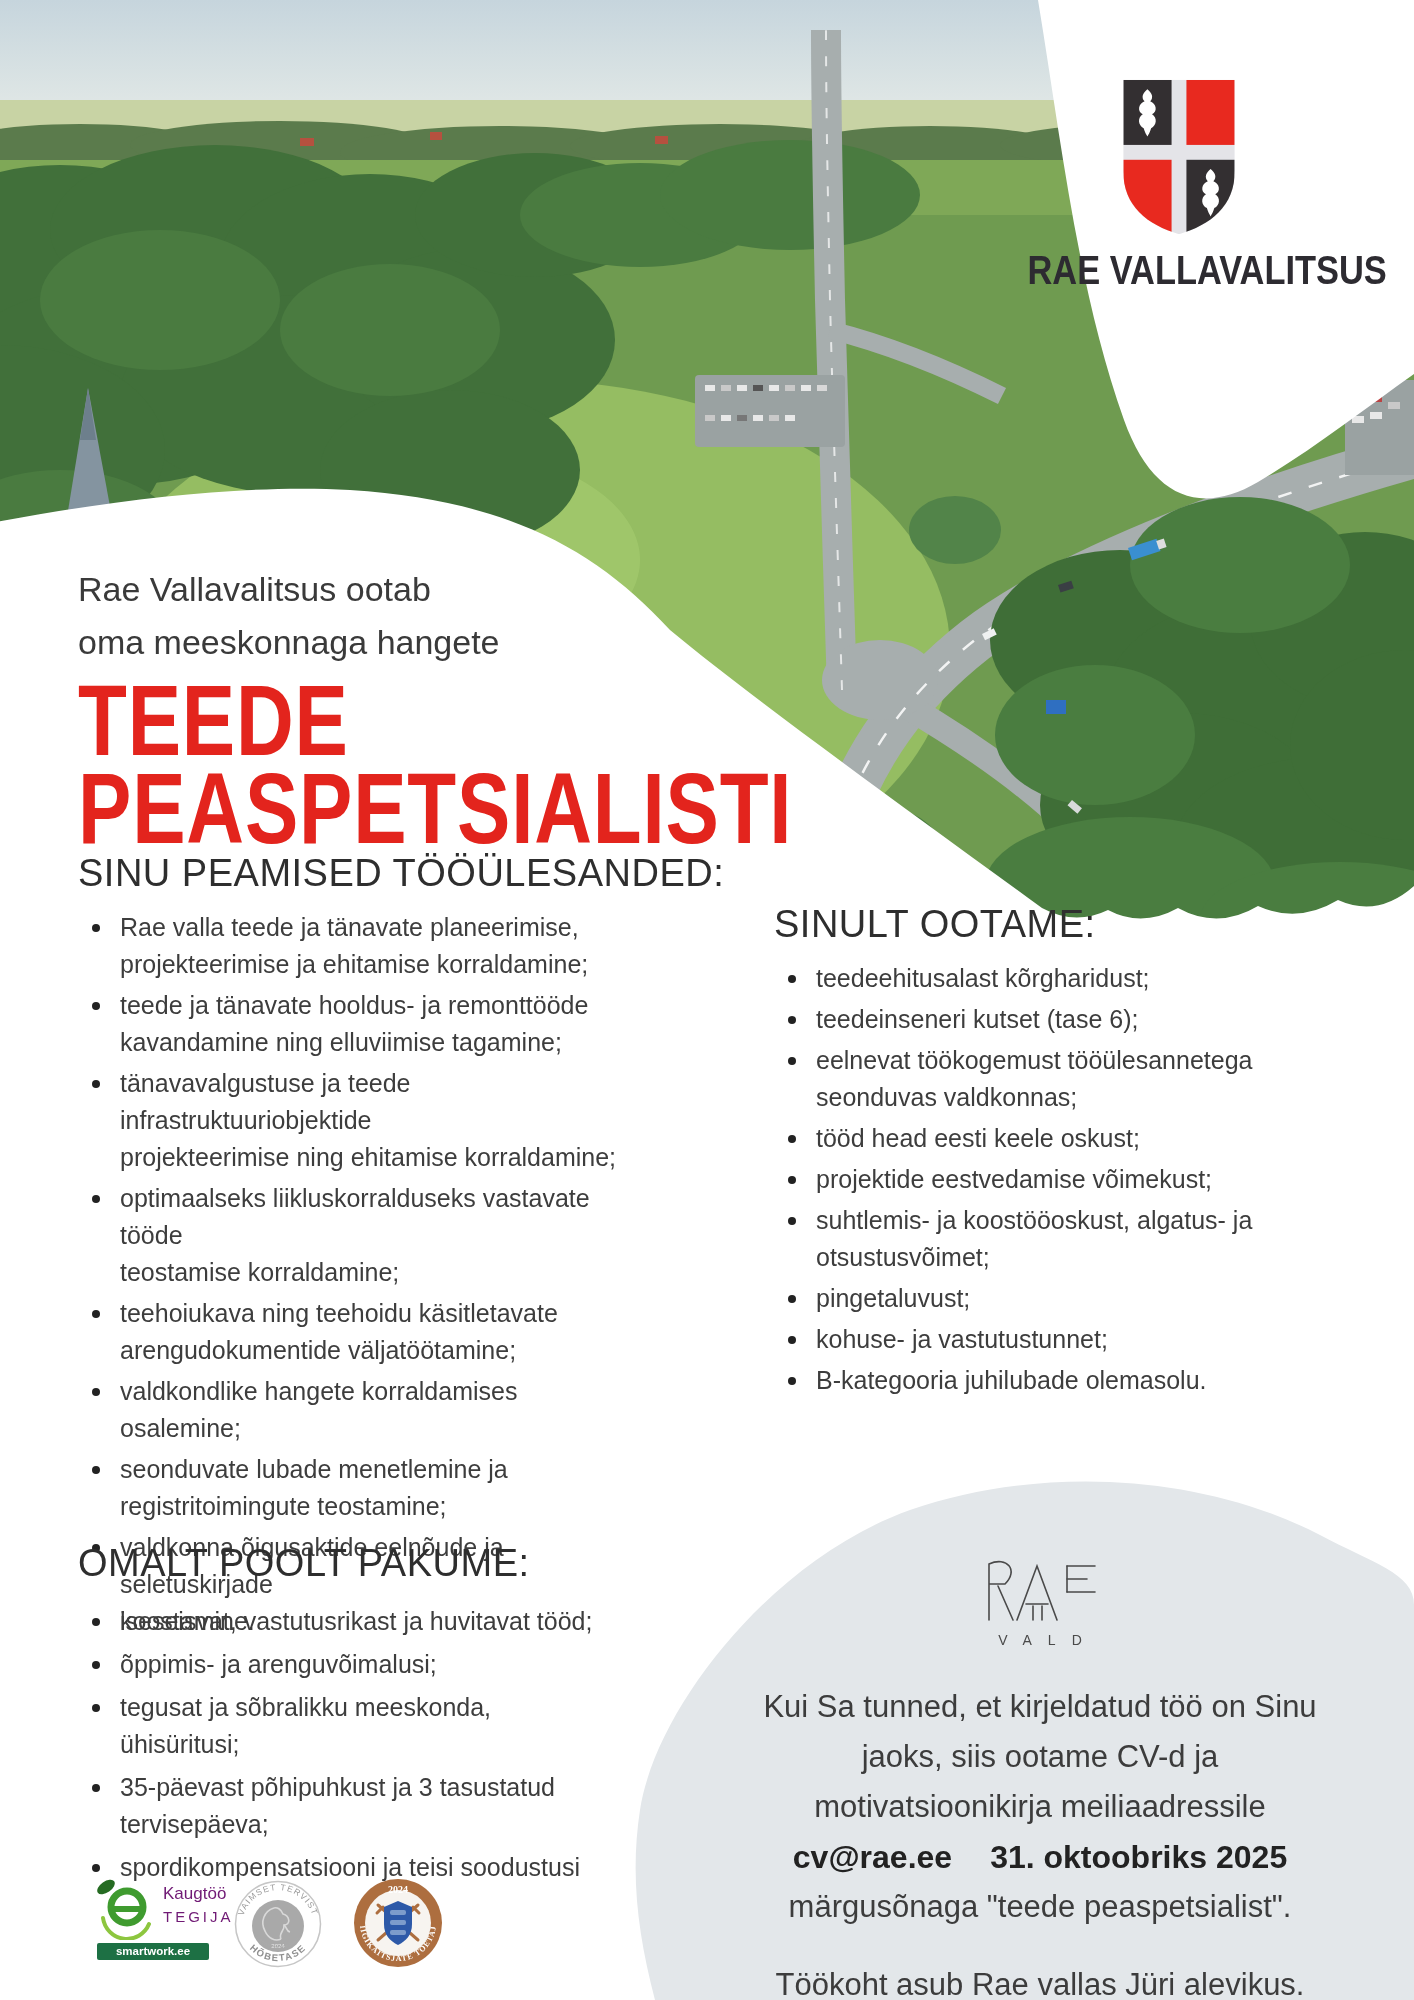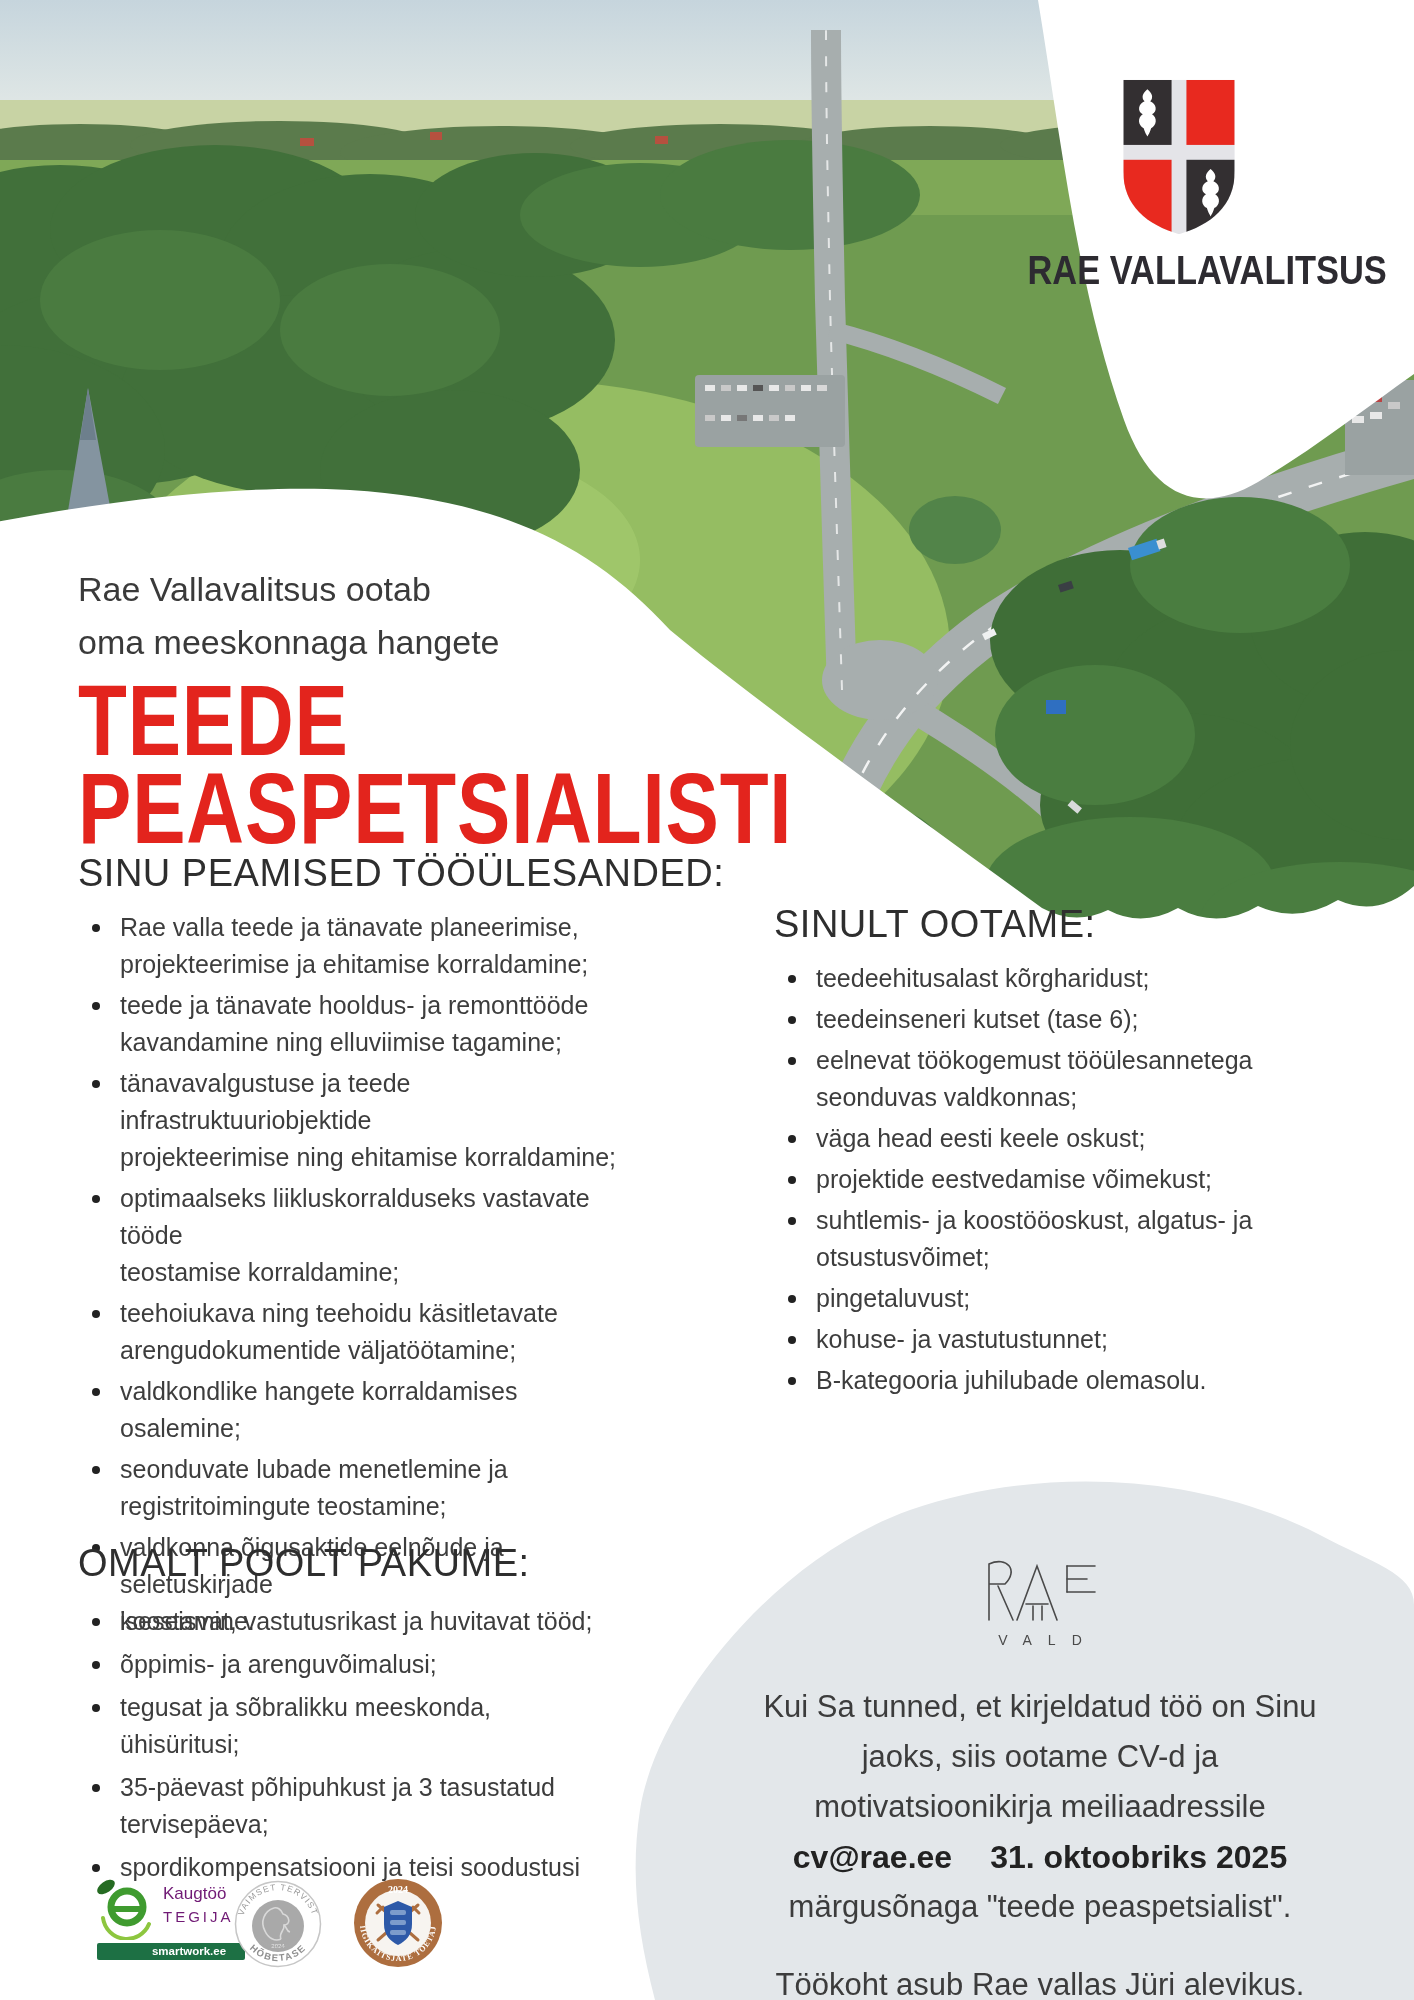--- a/index.html
+++ b/index.html
@@ -43,21 +43,21 @@
   .apply .deadline-line{font-weight:bold;font-size:32px;color:#222;}
   .apply .deadline-line .dl{margin-left:38px;}
   .apply .location{margin-top:28px;}
 
   
   .kaugtoo-svg{position:absolute;left:95px;top:1878px;width:62px;height:62px;}
   .kaugtoo-text{position:absolute;left:163px;top:1884px;color:#701a75;}
   .kaugtoo-text .l1{font-size:17px;}
   .kaugtoo-text .l2{font-size:15px;letter-spacing:3px;margin-top:4px;}
   .smartwork{position:absolute;left:97px;top:1943px;width:112px;height:17px;background:#1d7044;
-             border-radius:2px;color:#fff;font-size:11.5px;font-weight:bold;text-align:center;line-height:17px;padding-left:36px;}
+             border-radius:2px;color:#fff;font-size:11.5px;font-weight:bold;text-align:center;line-height:17px;}
   .badge2{position:absolute;left:234px;top:1880px;width:88px;height:88px;}
   .badge3{position:absolute;left:352px;top:1877px;width:92px;height:92px;}
 </style>
 </head>
 <body>
 
 <div class="poster">
 
   <svg class="photo" viewBox="0 0 1414 960" xmlns="http://www.w3.org/2000/svg">
     <defs>
@@ -244,21 +244,21 @@
 koostamine.</li>
       </ul>
   </section>
   <section class="col col-expect">
     <h2>SINULT OOTAME:</h2>
     <ul>
         <li>teedeehitusalast kõrgharidust;</li>
         <li>teedeinseneri kutset (tase 6);</li>
         <li>eelnevat töökogemust tööülesannetega
 seonduvas valdkonnas;</li>
-        <li>väga head eesti keele oskust;</li>
+        <li>tööd head eesti keele oskust;</li>
         <li>projektide eestvedamise võimekust;</li>
         <li>suhtlemis- ja koostööoskust, algatus- ja
 otsustusvõimet;</li>
         <li>pingetaluvust;</li>
         <li>kohuse- ja vastutustunnet;</li>
         <li>B-kategooria juhilubade olemasolu.</li>
       </ul>
   </section>
   <section class="col col-offer">
     <h2>OMALT POOLT PAKUME:</h2>

